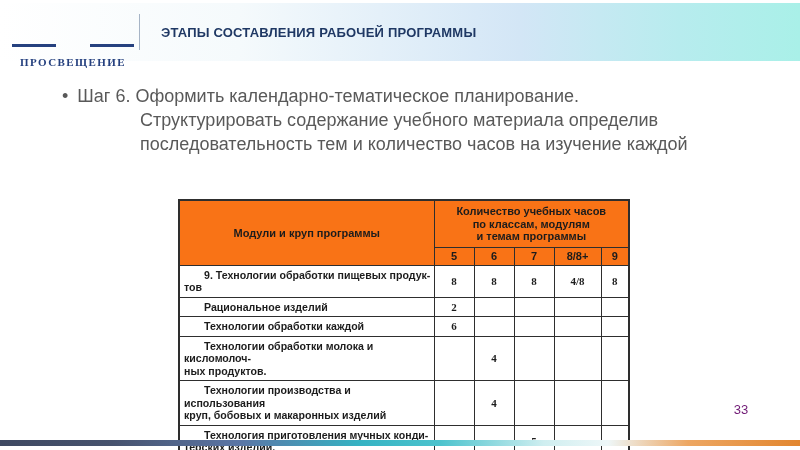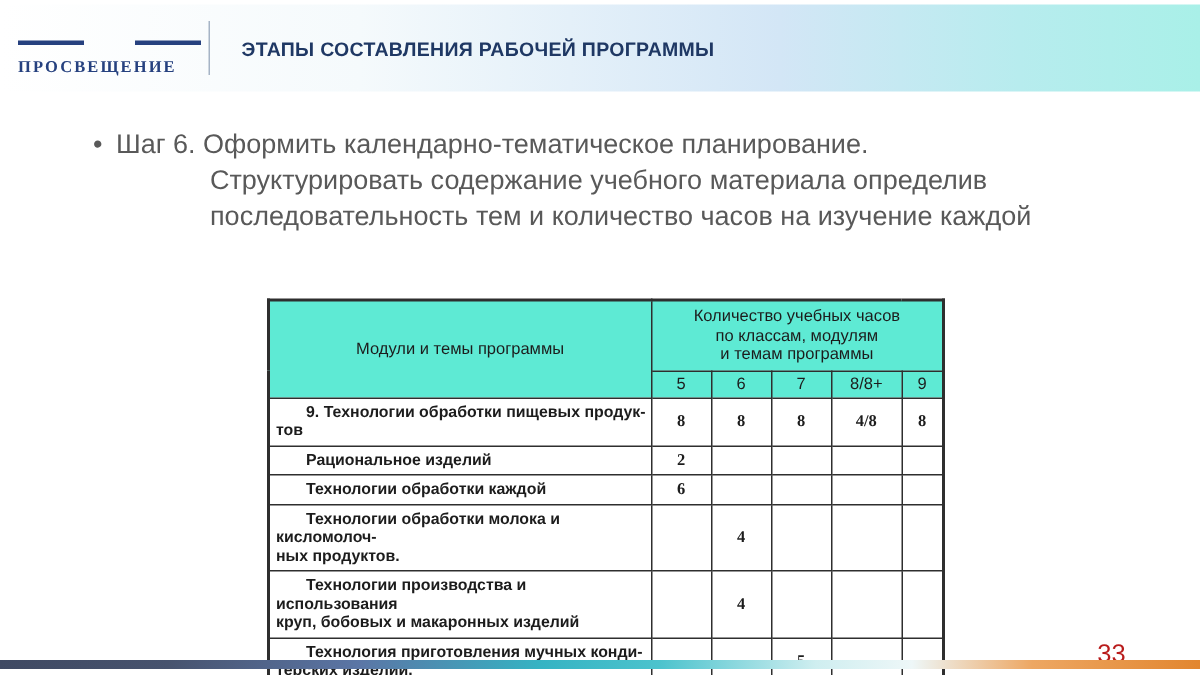--- a/index.html
+++ b/index.html
@@ -5,21 +5,21 @@
   html,body{margin:0;padding:0;background:#ffffff;}
   .slide{
     position:relative;width:800px;height:450px;background:#ffffff;
     overflow:hidden;font-family:"Liberation Sans",sans-serif;
   }
   
   .header-band{
     position:absolute;top:3px;left:0;width:800px;height:58px;
     background:linear-gradient(90deg,#ffffff 0%,#f5fafc 30%,#d3e6f6 65%,#b7ecee 85%,#a9f0e8 100%);
   }
-  .logo{position:absolute;top:8px;left:12px;width:122px;}
+  .logo{position:absolute;top:25px;left:12px;width:122px;text-align:center;}
   .logo svg{display:block;margin:0 auto;}
   .logo-text{
     font-family:"Liberation Serif",serif;font-weight:bold;font-size:11px;
     letter-spacing:1.4px;color:#26417F;margin-top:1px;
   }
   .header-divider{position:absolute;left:139px;top:14px;width:1px;height:36px;background:#a6b4c6;}
   .header-title{
     position:absolute;left:161px;top:3px;height:58px;display:flex;align-items:center;
     font-size:13px;font-weight:bold;color:#1F3864;letter-spacing:0.2px;
   }
@@ -34,36 +34,36 @@
   
   .table-title{
     position:absolute;top:173px;left:178px;width:450px;text-align:center;
     font-size:11.5px;font-weight:bold;color:#1c1c1c;word-spacing:3px;letter-spacing:0.2px;
   }
   .plan-table{
     position:absolute;top:199px;left:178px;width:450px;
     border-collapse:collapse;border:2px solid #2e2e2e;color:#1c1c1c;table-layout:fixed;
   }
   .plan-table th,.plan-table td{border:1px solid #2e2e2e;}
-  .plan-table th{background:#5eead4;font-weight:normal;}
+  .plan-table th{background:#f97316;font-weight:bold;}
   th.modules-header{font-size:11px;text-align:center;}
   th.hours-header{font-size:11px;white-space:pre-line;line-height:12.5px;padding:4px 2px;}
   th.class-col{font-size:11px;height:15px;padding:1px;text-align:center;}
   td.label-cell{
     font-family:Liberation Sans, sans-serif;font-weight:bold;
     font-size:10.6px;line-height:12.5px;padding:3px 3px 3px 4px;
     text-indent:20px;white-space:pre-line;
   }
   td.value-cell{
     font-family:"Liberation Serif","DejaVu Serif",serif;font-weight:bold;
     font-size:11px;text-align:center;vertical-align:middle;
   }
   .plan-table tbody tr{height:19px;}
   
-  .page-number{position:absolute;top:402px;left:726px;width:30px;text-align:center;font-size:17px;color:#b91c1c;margin-top:24px;}
+  .page-number{position:absolute;top:402px;left:726px;width:30px;text-align:center;font-size:13px;color:#701a75;}
   .bottom-bar{
     position:absolute;left:0;top:440px;width:800px;height:6px;
     background:linear-gradient(90deg,#3F4962 0%,#47536E 14%,#5B76A6 30%,#35B3C3 45%,#4CC3CD 55%,#CFEEF0 68%,#EEF7F8 76%,#EDA763 86%,#E2862F 100%);
   }
 </style>
 </head>
 <body>
 
 <div class="slide">
 
@@ -100,21 +100,21 @@
     <colgroup>
       <col style="width:255px">
         <col style="width:40px">
         <col style="width:40px">
       <col style="width:40px">
         <col style="width:47px">
         <col style="width:28px">
     </colgroup>
     <thead>
       <tr>
-        <th rowspan="2" class="modules-header">Модули и темы программы</th>
+        <th rowspan="2" class="modules-header">Модули и круп программы</th>
         <th colspan="5" class="hours-header">Количество учебных часов
 по классам, модулям
 и темам программы</th>
       </tr>
       <tr>
           <th class="class-col">5</th>
           <th class="class-col">6</th>
           <th class="class-col">7</th>
           <th class="class-col">8/8+</th>
           <th class="class-col">9</th>

